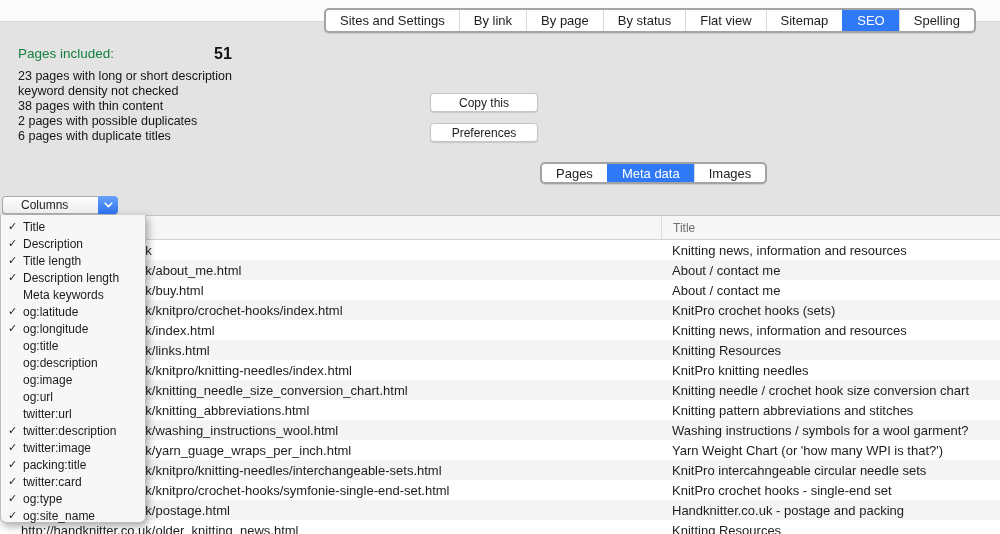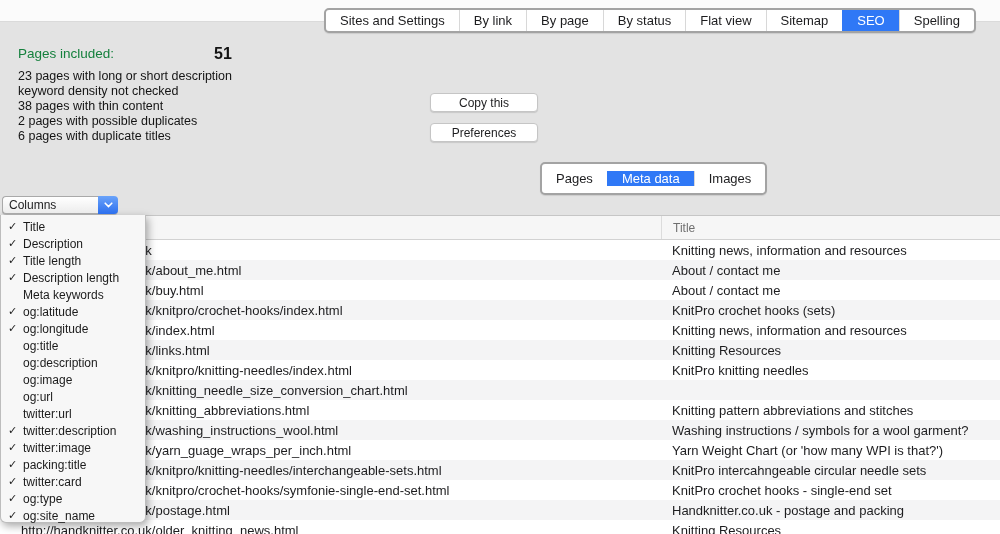--- a/index.html
+++ b/index.html
@@ -17,21 +17,21 @@
   
   .seg { position:absolute; display:flex; background:#ffffff;
     border:2px solid #a3a3a3; border-radius:5px; overflow:hidden;
     box-shadow:0 1px 1px rgba(0,0,0,0.10); }
   .seg .s { display:flex; align-items:center; justify-content:center;
     font-size:13px; color:#1d1d1f; padding:0 14px; white-space:nowrap;
     border-left:1px solid #d8d8d8; cursor:default; }
   .seg .s:first-child { border-left:none; }
   .seg .s.sel { background:#2f78f6; color:#fff; border-left-color:#2f78f6; }
   #main-tabs { top:8px; right:24px; height:25px; }
-  #view-tabs { top:162px; left:540px; height:33px;align-items:center; }
+  #view-tabs { top:162px; left:540px; height:22px; }
 
   
   #summary-label { position:absolute; left:18px; top:46px; font-size:13.5px; color:#15803d; }
   #summary-count { position:absolute; left:214px; top:45px; font-size:16px; font-weight:bold; color:#141414; }
   #summary-lines { position:absolute; left:18px; top:69px; font-size:12.5px;
     line-height:15px; color:#141414; }
 
   
   .pushbtn { position:absolute; left:430px; width:108px; height:19px;
     background:#ffffff; border:1px solid #c5c5c5; border-radius:4px;
@@ -53,21 +53,21 @@
   #table-rows .trow:nth-child(even) { background:#f4f4f5; }
   .c-url { width:661px; flex:none; padding-left:21px; overflow:hidden; }
   .c-title { flex:1; padding-left:11px; overflow:hidden; }
 
   
   #columns-btn { position:absolute; left:2px; top:196px; width:116px; height:18px;
     display:flex; z-index:40; cursor:default;
     filter:drop-shadow(0 1px 0.5px rgba(0,0,0,0.18)); }
   .cb-label { flex:1; background:linear-gradient(#ffffff,#ececec);
     border:1px solid #a9a9a9; border-right:none; border-radius:4px 0 0 4px;
-    font-size:12px; color:#1d1d1f; display:flex; align-items:center; padding-left:6px; }
+    font-size:12px; color:#1d1d1f; display:flex; align-items:center; padding-left:18px; }
   .cb-cap { width:20px; background:linear-gradient(#6aa3fa,#2c6fee);
     border-radius:0 4px 4px 0; display:flex; align-items:center; justify-content:center; }
 
   
   #columns-menu { position:absolute; left:0; top:215px; width:146px; height:308px;
     background:#f7f7f7; border:1px solid #bdbdbd; border-top:none;
     border-radius:0 0 6px 6px; box-shadow:2px 3px 9px rgba(0,0,0,0.35);
     z-index:35; padding-top:3px; }
   .mi { height:17px; display:flex; align-items:center; font-size:12px;
     color:#1b1b1b; cursor:default; }
@@ -146,20 +146,21 @@
     <div class="trow">
         <div class="c-url">http://handknitter.co.uk/links.html</div>
         <div class="c-title">Knitting Resources</div>
       </div>
     <div class="trow">
         <div class="c-url">http://handknitter.co.uk/knitpro/knitting-needles/index.html</div>
         <div class="c-title">KnitPro knitting needles</div>
       </div>
     <div class="trow">
         <div class="c-url">http://handknitter.co.uk/knitting_needle_size_conversion_chart.html</div>
+        <div class="c-title">Knitting needle / crochet hook size conversion chart</div>
       </div>
     <div class="trow">
         <div class="c-url">http://handknitter.co.uk/knitting_abbreviations.html</div>
         <div class="c-title">Knitting pattern abbreviations and stitches</div>
       </div>
     <div class="trow">
         <div class="c-url">http://handknitter.co.uk/washing_instructions_wool.html</div>
         <div class="c-title">Washing instructions / symbols for a wool garment?</div>
       </div>
     <div class="trow">

